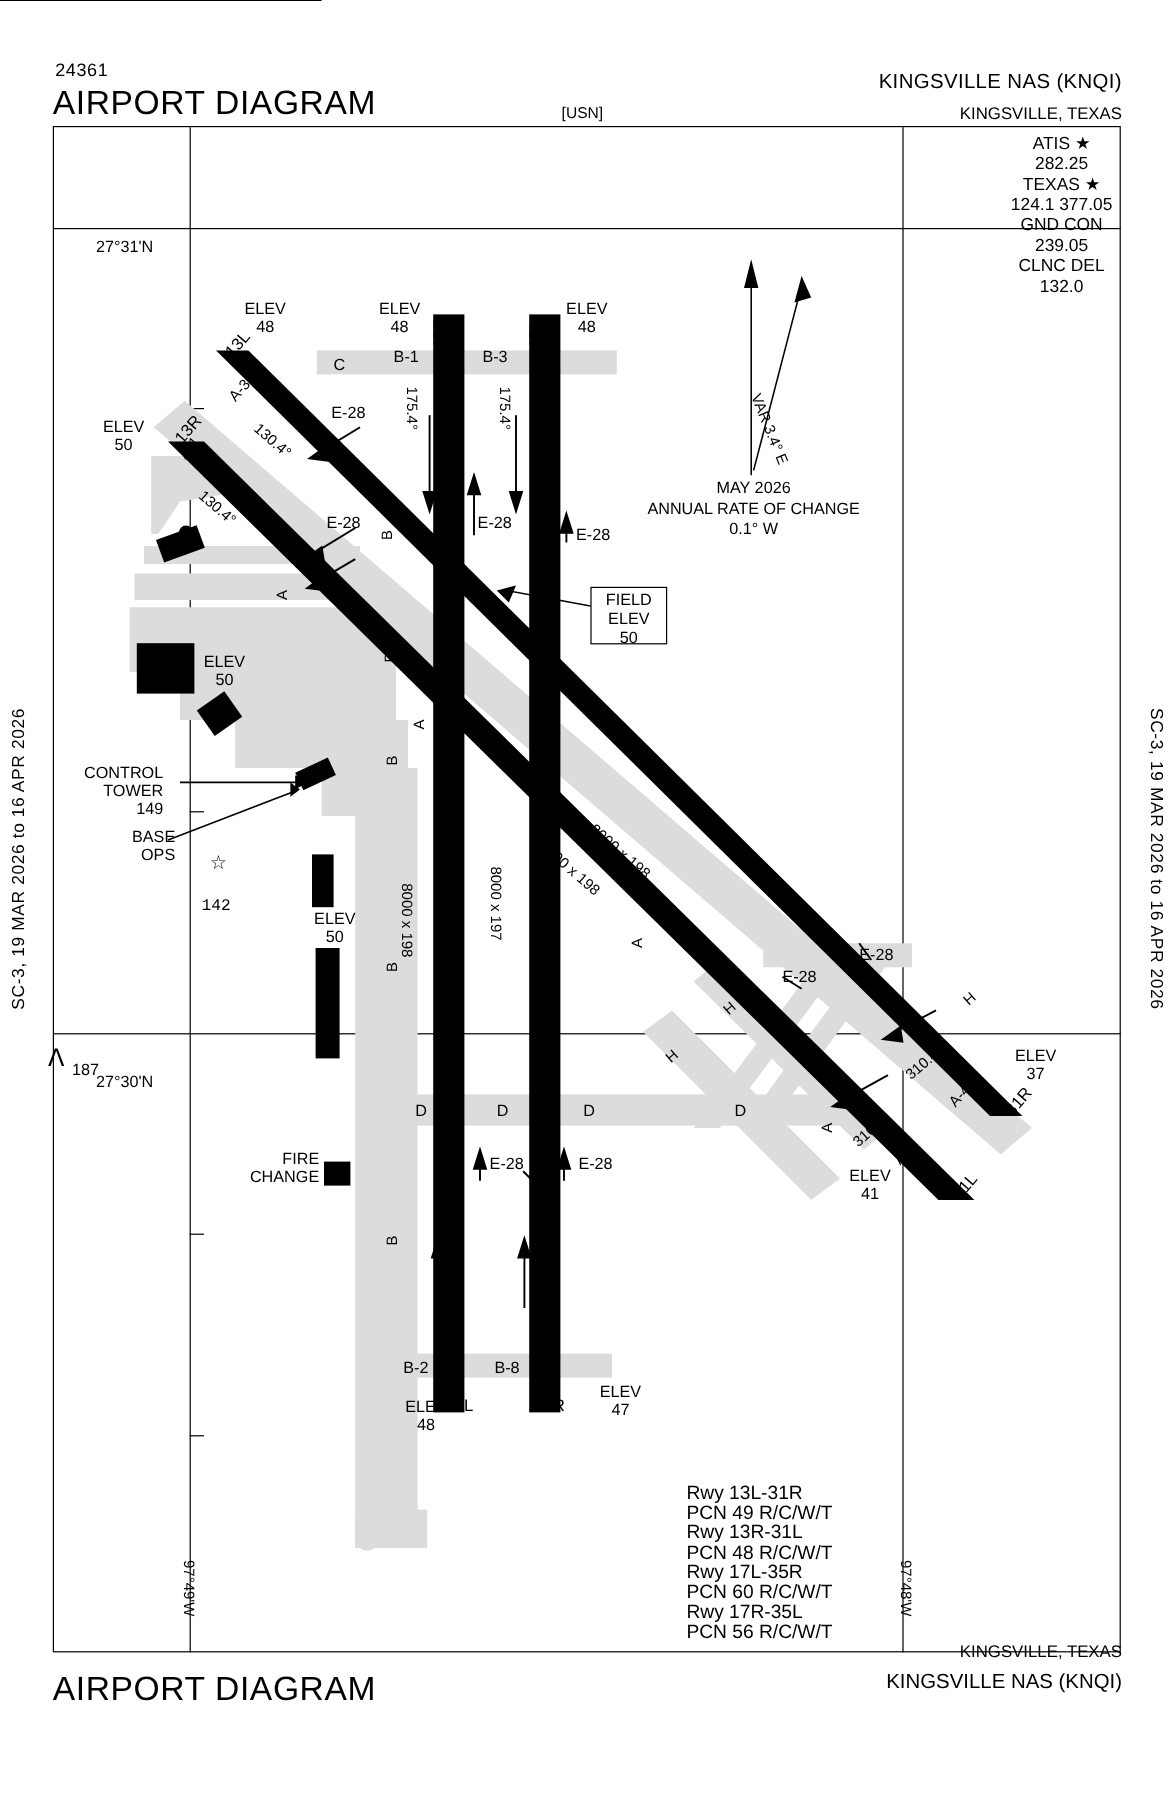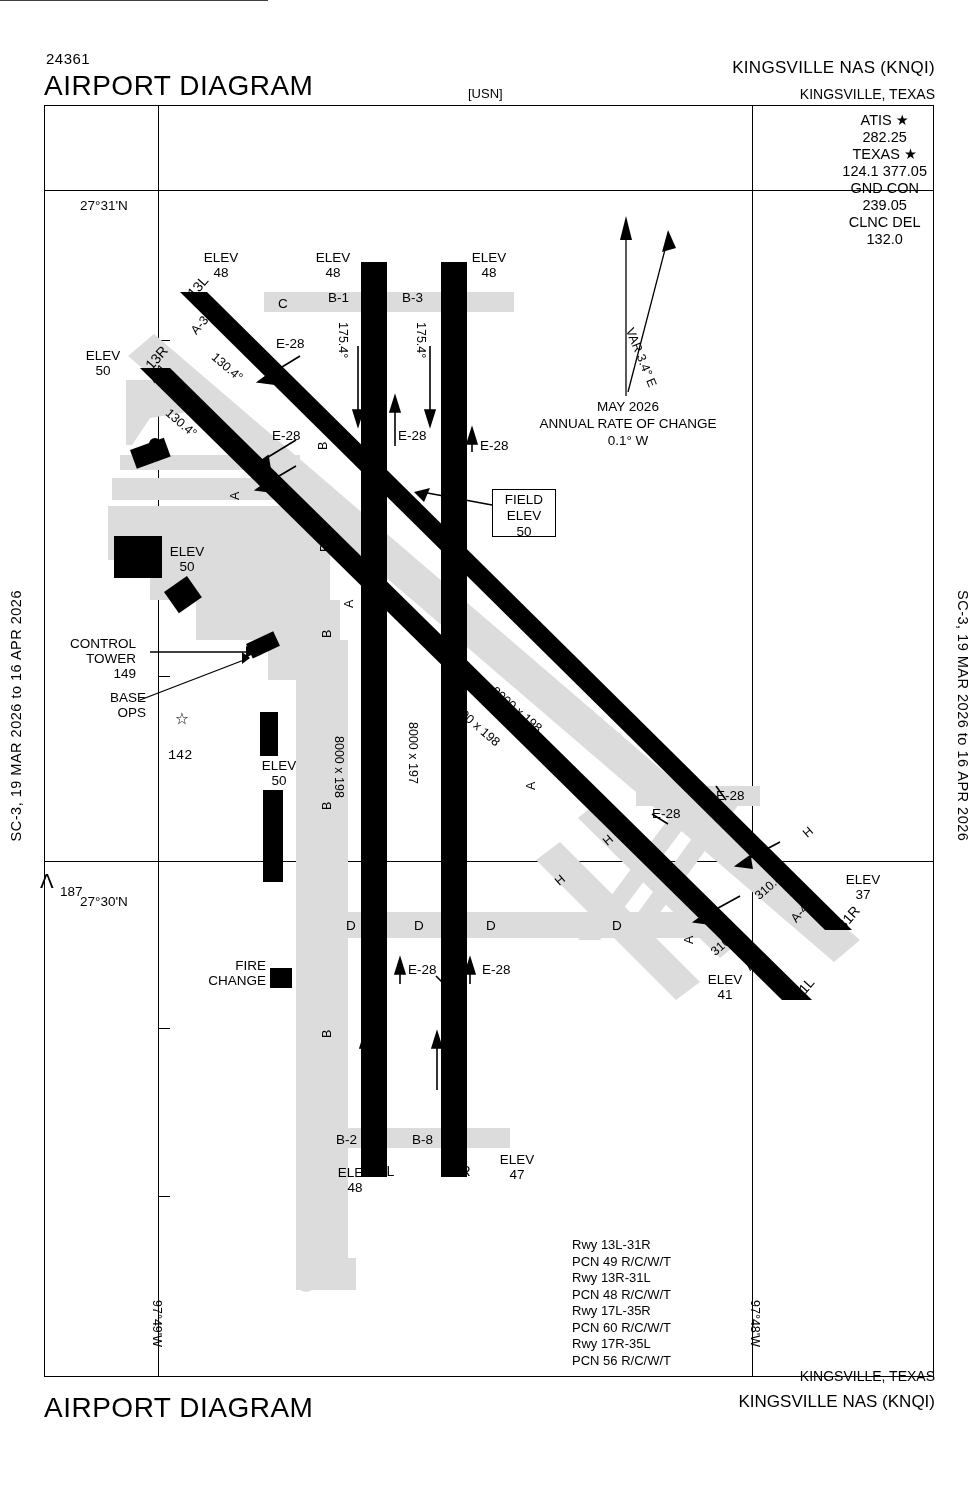--- a/index.html
+++ b/index.html
@@ -35,21 +35,21 @@
   .tick{background:#000;}
   .lat-line{height:1px;background:#000;}
   .lon-line{width:1px;background:#000;}
 
   .lbl{font-size:13.5px;line-height:15px;}
   .lbl-c{font-size:13.5px;line-height:15px;text-align:center;}
 
   .rotlabel{position:absolute;font-size:12.5px;white-space:nowrap;}
 
   svg{position:absolute;left:0;top:0;overflow:visible;}
-  .pcn{left:572px;top:1237px;font-size:13px;line-height:16.5px;}
+  .pcn{left:572px;top:1237px;font-size:16px;line-height:16.5px;}
   .magvar{left:528px;top:398px;font-size:13.5px;line-height:17px;text-align:center;width:200px;}
   .fieldelev{left:492px;top:489px;width:64px;height:48px;border:1.4px solid #000;text-align:center;font-size:13.5px;line-height:16px;padding-top:2px;box-sizing:border-box;}
 </style>
 </head>
 <body>
 
 <div class="abs chartnum">24361</div>
 <div class="abs title-top">AIRPORT DIAGRAM</div>
 <div class="abs usn">[USN]</div>
 <div class="abs hdr-right1">KINGSVILLE NAS   (KNQI)</div>

